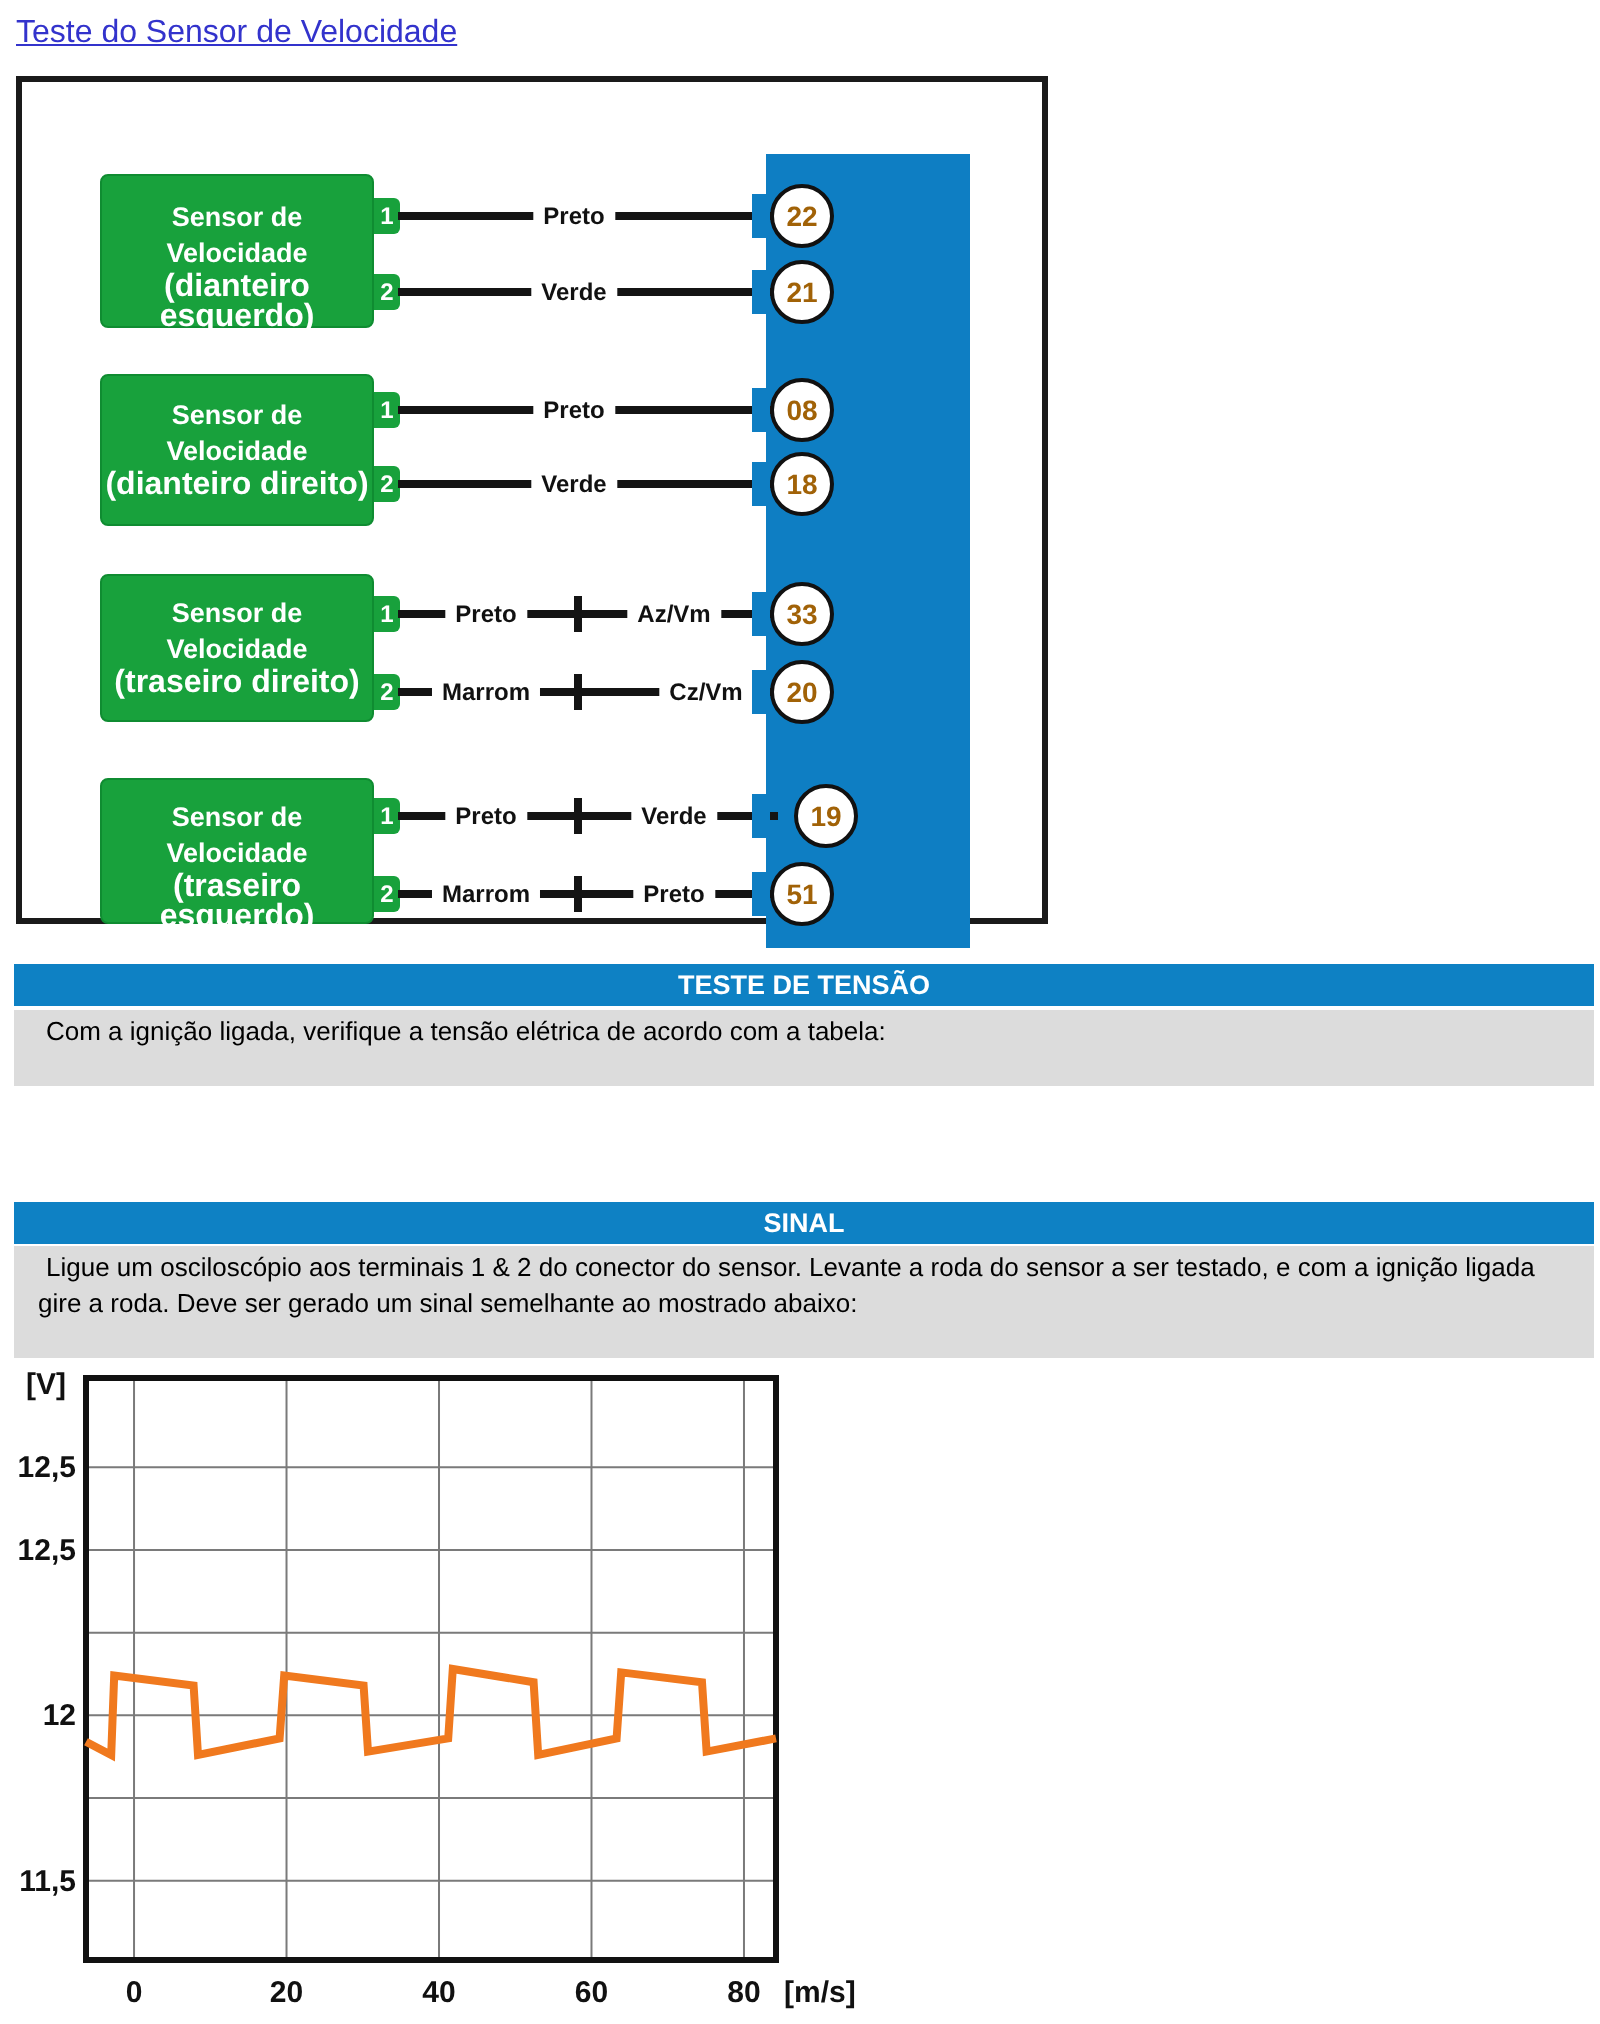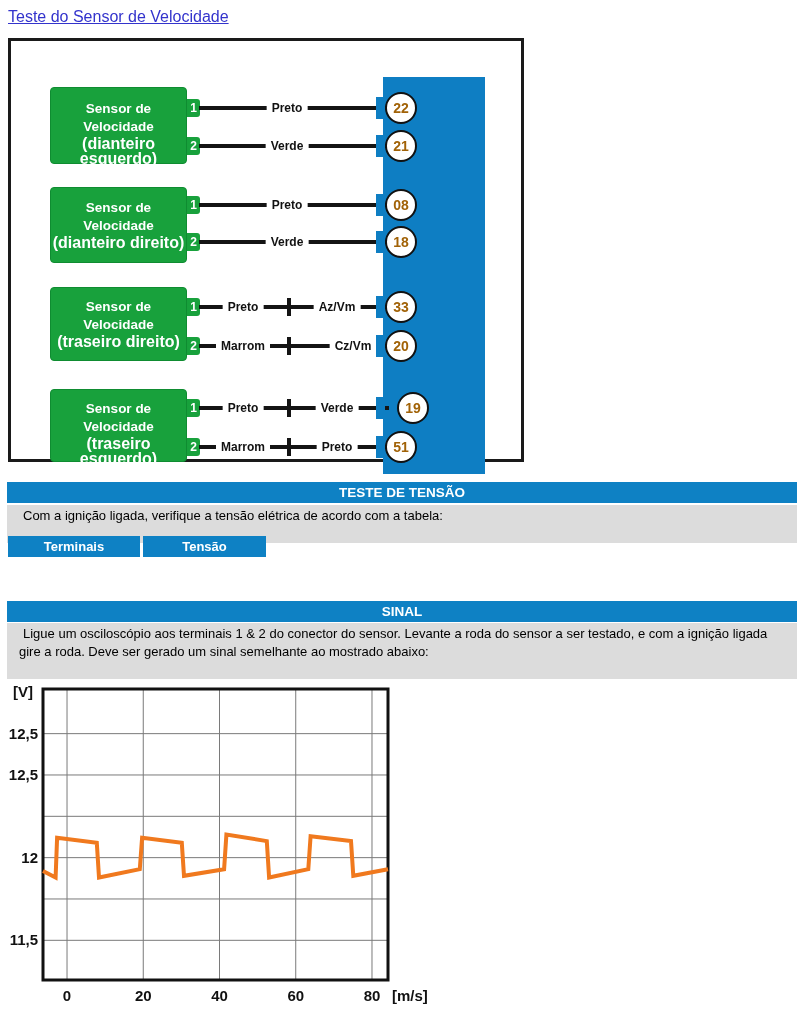--- a/index.html
+++ b/index.html
@@ -145,24 +145,20 @@
     <span class="wire-label" style="left: 337px; top: 423px;">Preto</span>
     <div class="wire-junction" style="left: 289px; top: 423px;"></div>
     <div class="conn-tab" style="left: 376px; top: 412px; width: 9px; height: 22px;"></div>
     <div class="terminal" style="left: 385px; top: 407px;">51</div>
   </div>
 
 <div class="section-header" id="hdr-tensao">TESTE DE TENSÃO</div>
 <div class="section-body" id="body-tensao">Com a ignição ligada, verifique a tensão elétrica de acordo com a tabela:</div>
 
 <div id="vtable">
-  <div class="trow">
-    <div class="tcell th w1">Terminais</div>
-    <div class="tcell th w2">Tensão</div>
-  </div>
 </div>
 
 <div class="section-header" id="hdr-sinal">SINAL</div>
 <div class="section-body" id="body-sinal">Ligue um osciloscópio aos terminais 1 &amp; 2 do conector do sensor. Levante a roda do sensor a ser testado, e com a ignição ligada gire a roda. Deve ser gerado um sinal semelhante ao mostrado abaixo:</div>
 
 <svg id="chart" width="434" height="342" viewBox="0 0 434 342" xmlns="http://www.w3.org/2000/svg">
     <line x1="43" y1="63.64204545454541" x2="388" y2="63.64204545454541" stroke="#7a7a7a" stroke-width="1"></line>
     <line x1="43" y1="104.97727272727269" x2="388" y2="104.97727272727269" stroke="#7a7a7a" stroke-width="1"></line>
     <line x1="43" y1="146.31249999999994" x2="388" y2="146.31249999999994" stroke="#7a7a7a" stroke-width="1"></line>
     <line x1="43" y1="187.64772727272722" x2="388" y2="187.64772727272722" stroke="#7a7a7a" stroke-width="1"></line>

